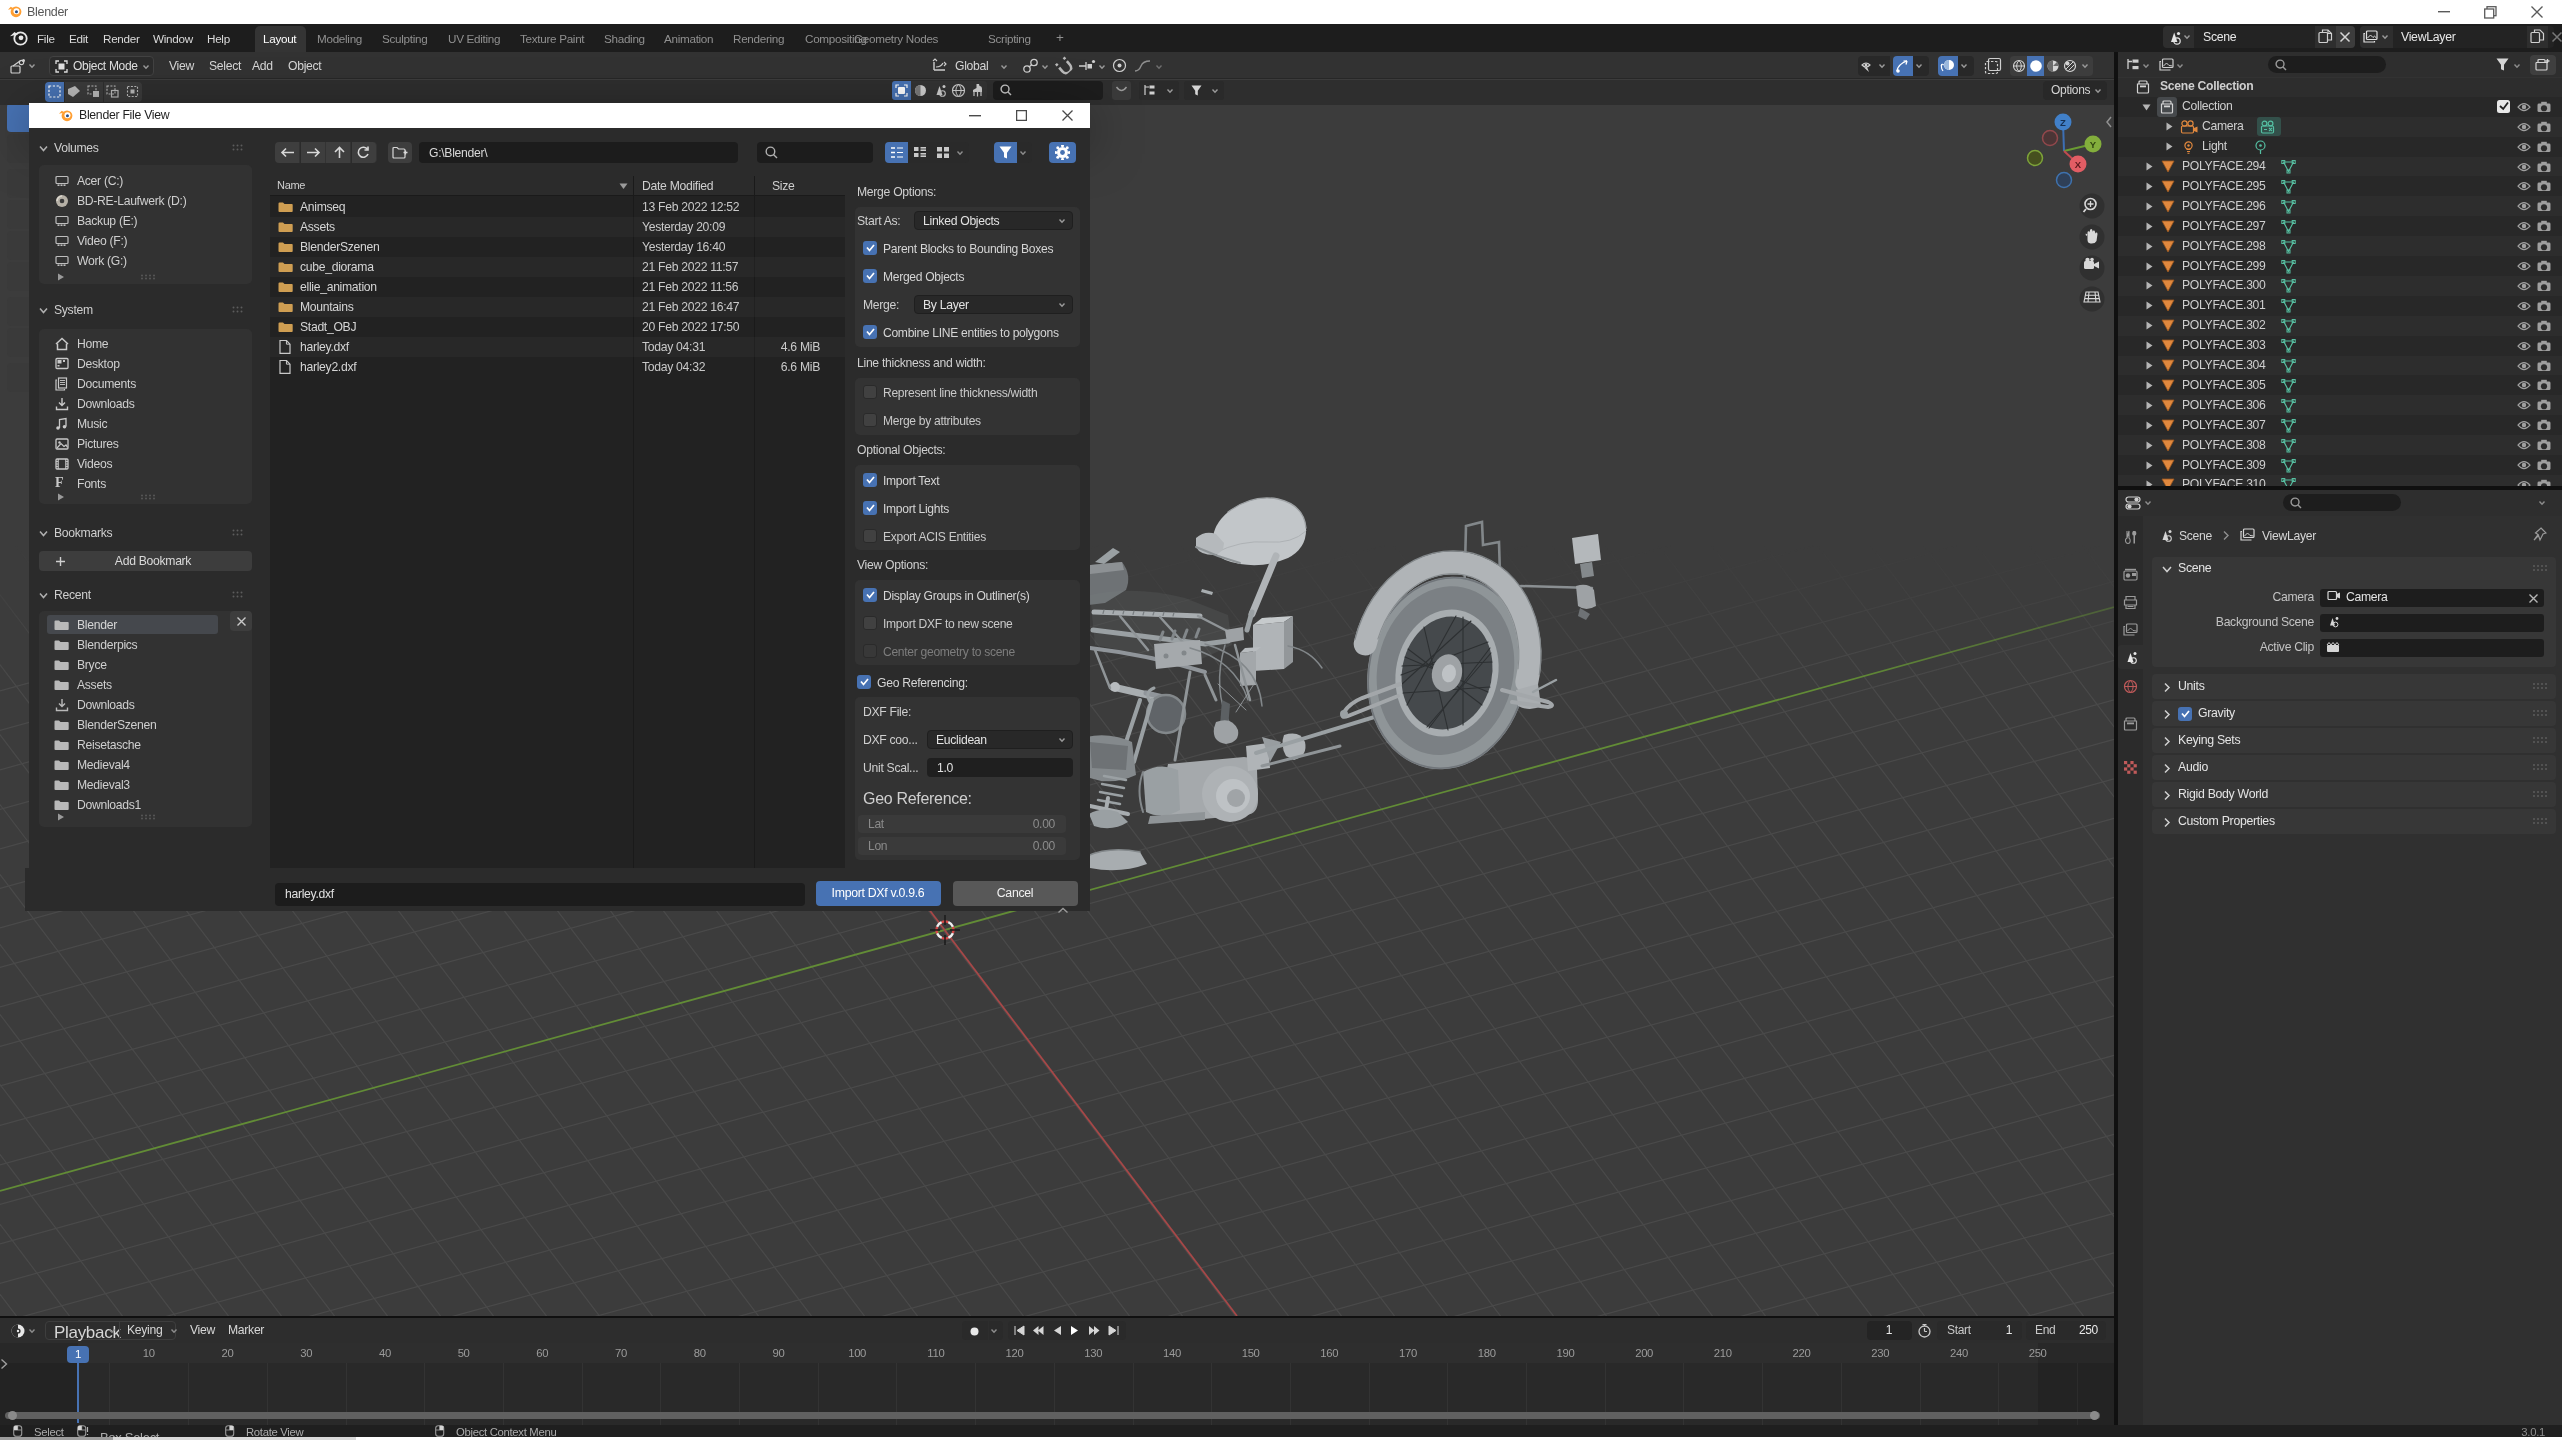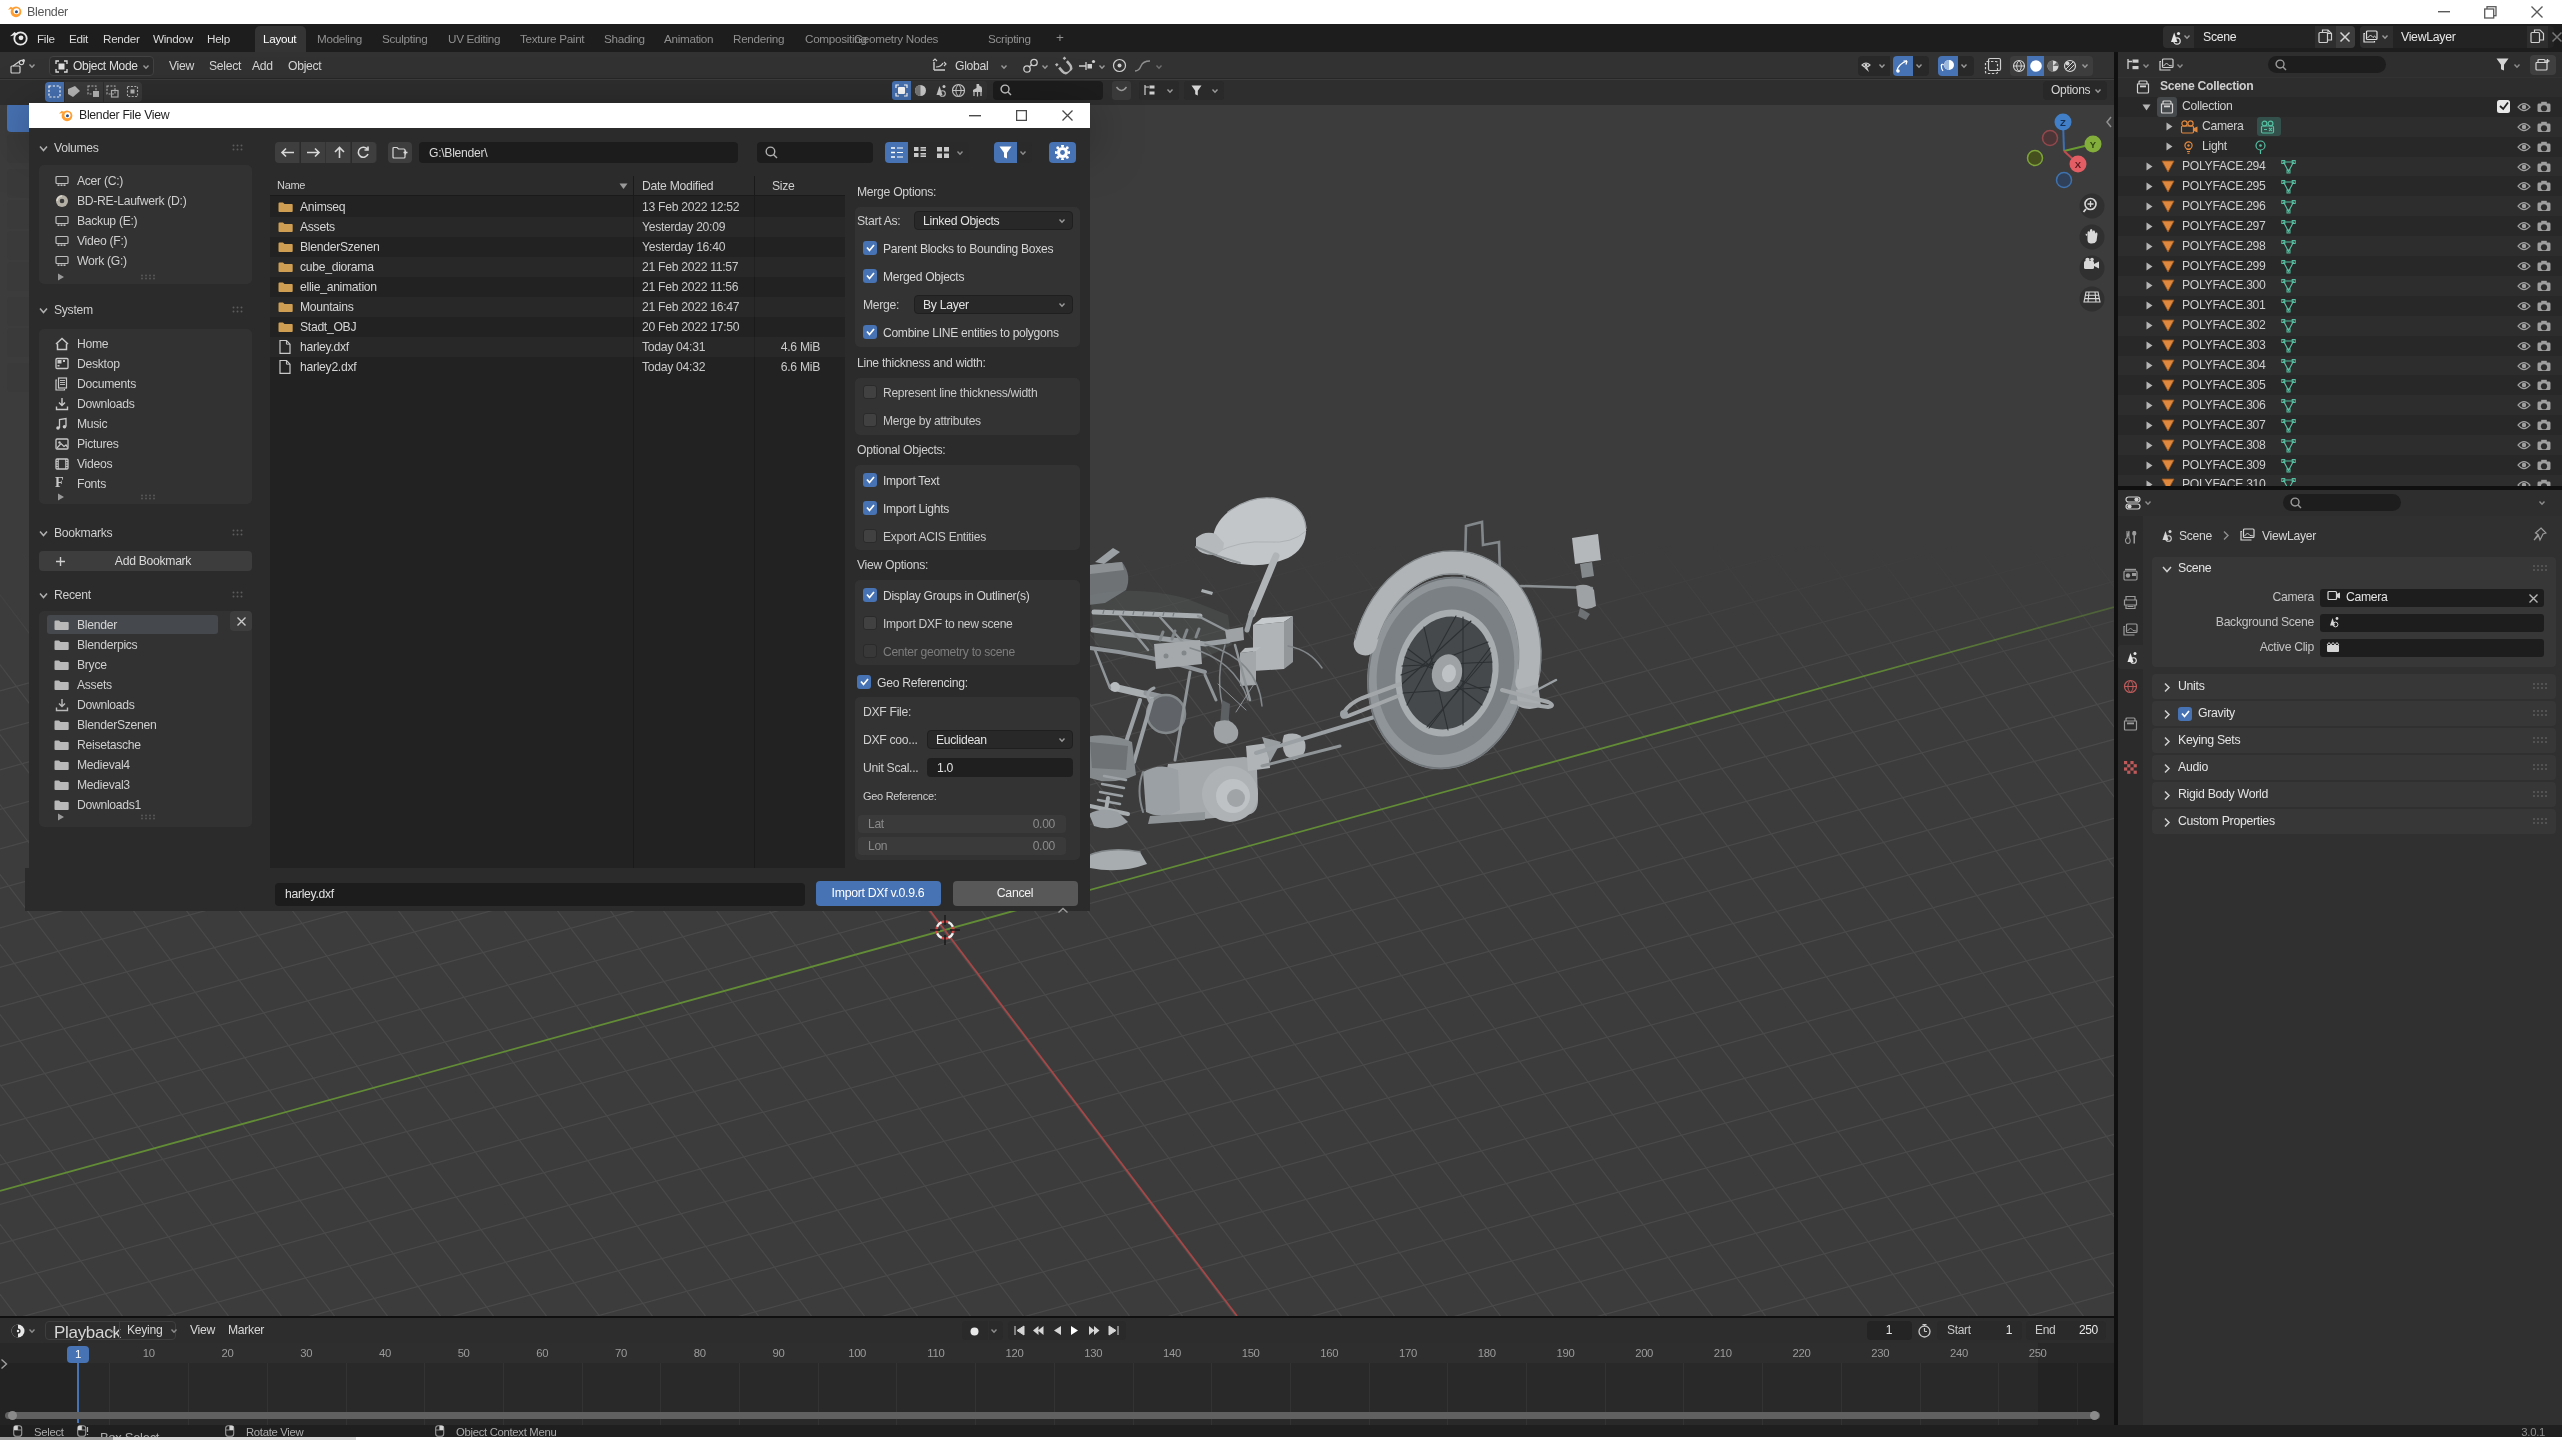--- a/index.html
+++ b/index.html
@@ -1958,21 +1958,21 @@
 <div class="txt" style="left:863px;top:705px;font-size:12.2px;color:#cfcfcf;">DXF File:</div>
 <div class="txt" style="left:863px;top:733px;font-size:12.2px;color:#cfcfcf;">DXF coo...</div>
 <div class="abs" style="left:927px;top:730px;width:146px;height:19px;background:#282828;border-radius:4px;border:1px solid #1f1f1f;"></div>
 <div class="txt" style="left:936px;top:732.5px;font-size:12.2px;color:#e2e2e2;">Euclidean</div>
 <svg class="abs" style="left:1058px;top:736px" width="8" height="8" viewBox="0 0 8 8">
     <path d="M1.5 2.5 L4 5.2 L6.5 2.5" fill="none" stroke="#9a9a9a" stroke-width="1.4"></path>
   </svg>
 <div class="txt" style="left:863px;top:761px;font-size:12.2px;color:#cfcfcf;">Unit Scal...</div>
 <div class="abs" style="left:927px;top:758px;width:146px;height:19px;background:#1f1f1f;border-radius:4px;"></div>
 <div class="txt" style="left:937px;top:760.5px;font-size:12.2px;color:#e2e2e2;">1.0</div>
-<div class="txt" style="left:863px;top:790px;font-size:11px;color:#cfcfcf;">Geo Reference:</div>
+<div class="txt" style="left:863px;top:790px;font-size:16px;color:#cfcfcf;">Geo Reference:</div>
 <div class="abs" style="left:858px;top:815px;width:208px;height:18px;background:#3a3a3a;border-radius:4px;"></div>
 <div class="txt" style="left:868px;top:817px;font-size:12.1px;color:#8b8b8b;">Lat</div>
 <div class="txt" style="left:1055px;top:817px;font-size:12.1px;color:#8b8b8b;transform:translateX(-100%);">0.00</div>
 <div class="abs" style="left:858px;top:837px;width:208px;height:18px;background:#3a3a3a;border-radius:4px;"></div>
 <div class="txt" style="left:868px;top:839px;font-size:12.1px;color:#8b8b8b;">Lon</div>
 <div class="txt" style="left:1055px;top:839px;font-size:12.1px;color:#8b8b8b;transform:translateX(-100%);">0.00</div>
 <div class="abs" style="left:25px;top:868px;width:1065px;height:43px;background:#2b2b2b;"></div>
 <div class="abs" style="left:275px;top:883px;width:530px;height:23px;background:#1c1c1c;border-radius:4px;"></div>
 <div class="txt" style="left:285px;top:887px;font-size:12.2px;color:#e0e0e0;">harley.dxf</div>
 <div class="abs" style="left:816px;top:881px;width:125px;height:25px;background:#4772b3;border-radius:4px;"></div>

